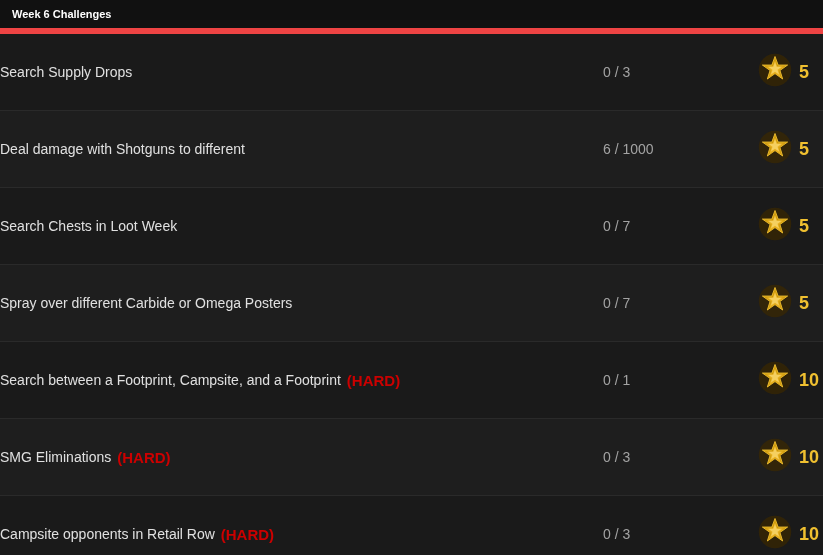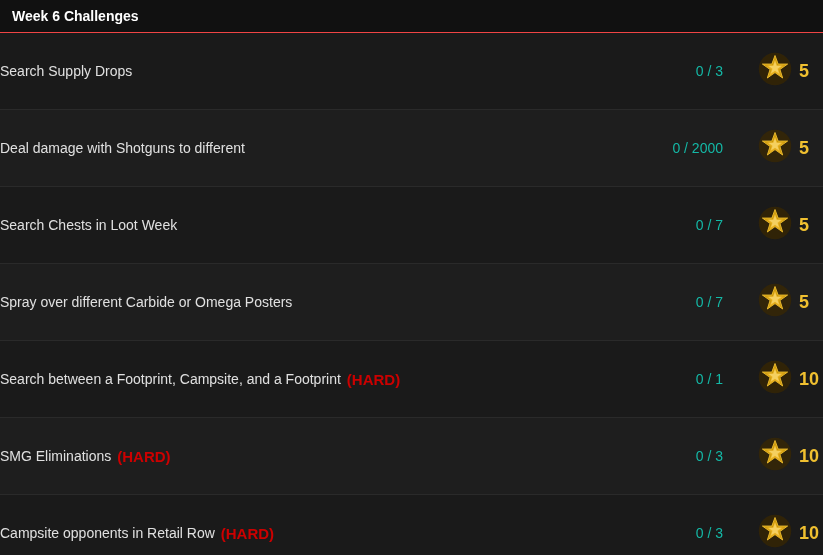--- a/index.html
+++ b/index.html
@@ -18,24 +18,24 @@
 
     .container {
       width: 823px;
       background-color: #1a1a1a;
       padding: 0;
     }
 
     .week-title {
       background-color: #111111;
       padding: 8px 12px;
-      font-size: 14px;
+      font-size: 11px;
       font-weight: bold;
       color: #ffffff;
-      border-bottom: 1px solid #ef4444;
+      border-bottom: 6px solid #ef4444;
     }
 
     .challenge-row {
       display: flex;
       align-items: center;
       padding: 18px 0;
       border-bottom: 1px solid #2a2a2a;
       background-color: #1e1e1e;
       min-height: 65px;
     }
@@ -54,23 +54,23 @@
     }
 
     .hard-label {
       color: #cc0000;
       font-weight: bold;
       font-size: 15px;
     }
 
     .challenge-progress {
       width: 120px;
-      text-align: right;
+      text-align: left;
       font-size: 14px;
-      color: #14b8a6;
+      color: #a3a3a3;
       font-weight: normal;
     }
 
     .challenge-reward {
       width: 100px;
       display: flex;
       align-items: center;
       justify-content: flex-end;
       gap: 6px;
     }
@@ -112,21 +112,21 @@
         <polygon points="20,11 21.8,16.5 27.5,16.5 22.8,19.8 24.5,25 20,22 15.5,25 17.2,19.8 12.5,16.5 18.2,16.5" fill="#f5d060"></polygon>
       </svg>
     </span>
           <span class="reward-points">5</span>
         </div>
       </div>
       <div class="challenge-row">
         <div class="challenge-name">
           <span>Deal damage with Shotguns to different</span>
         </div>
-        <div class="challenge-progress">0 / 2000</div>
+        <div class="challenge-progress">6 / 1000</div>
         <div class="challenge-reward">
           <span>
       <svg class="star-svg" viewBox="0 0 40 40" xmlns="http://www.w3.org/2000/svg">
 
         <circle cx="20" cy="20" r="18" fill="#3a2800" opacity="0.7"></circle>
 
         <polygon points="20,5 23.5,14.5 34,14.5 25.5,20.5 28.5,30 20,24 11.5,30 14.5,20.5 6,14.5 16.5,14.5" fill="#c8960a" stroke="#f0c030" stroke-width="1"></polygon>
 
         <polygon points="20,9 22.5,16 30,16 24,20.5 26.5,28 20,23.5 13.5,28 16,20.5 10,16 17.5,16" fill="#e8b020"></polygon>
 

